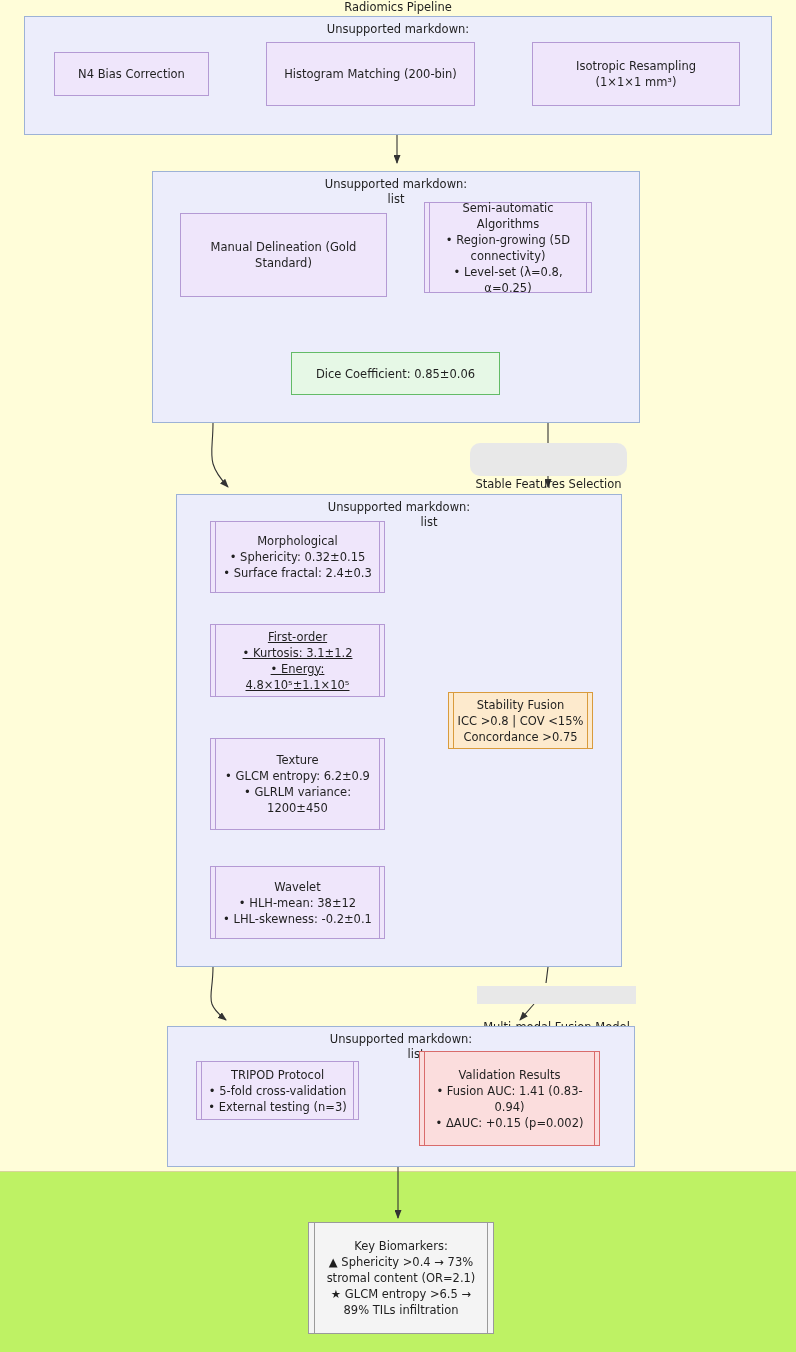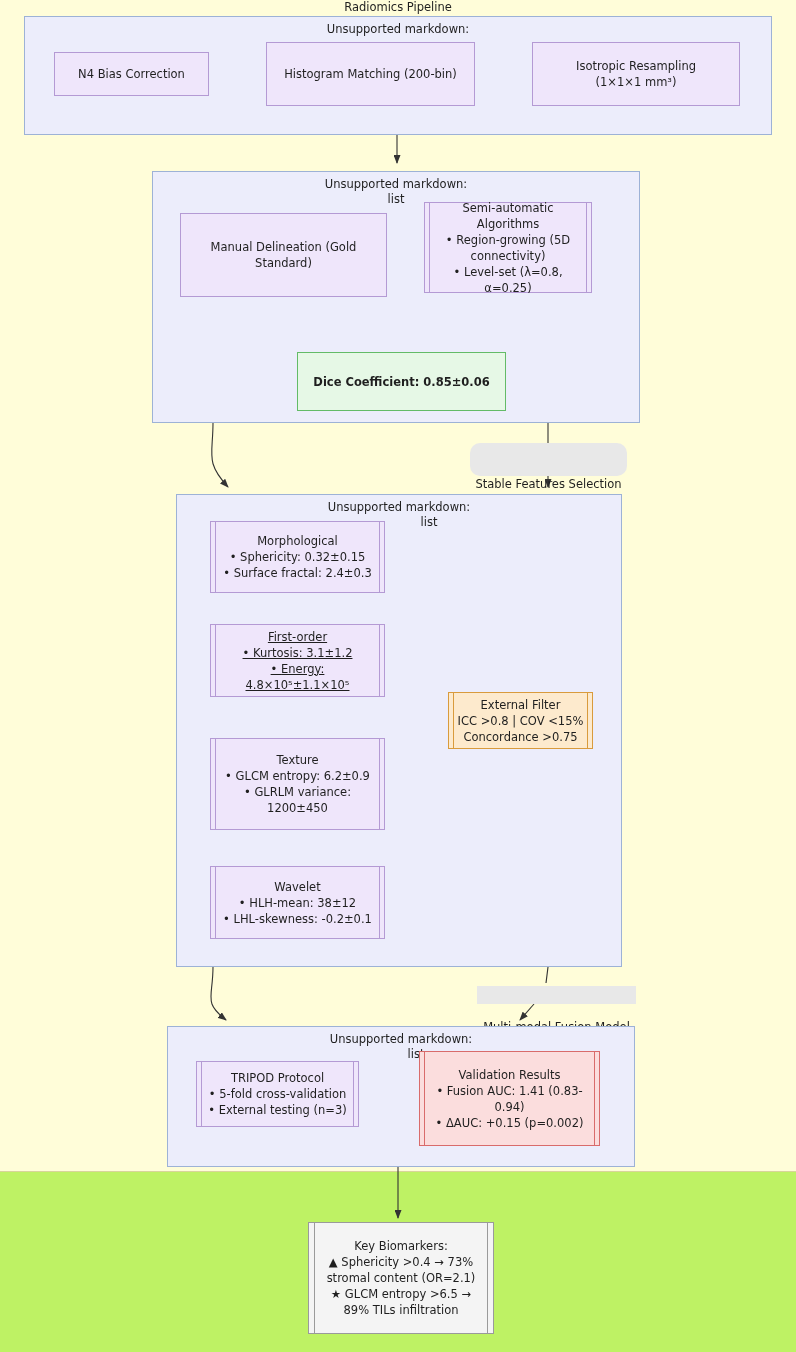--- a/index.html
+++ b/index.html
@@ -249,21 +249,21 @@
   </div>
 
   <div class="node node-purple dbl" style="left:424px; top:202px; width:168px; height:91px; padding:4px 10px;">
     <span class="node-inner">
       <span class="nhead">Semi-automatic Algorithms</span>
       <span class="nitem">Region-growing (5D connectivity)</span>
       <span class="nitem">Level-set (λ=0.8, α=0.25)</span>
     </span>
   </div>
 
-  <div class="node node-green" style="left:297px; top:352px; width:209px; height:59px;font-weight:bold;">
+  <div class="node node-green" style="left:291px; top:352px; width:209px; height:43px;">
     <span class="node-inner">Dice Coefficient: 0.85±0.06</span>
   </div>
 
   <div class="edge-label" style="left:470px; top:443px; width:157px; height:33px;border-radius:10px;">
     <span style="display:block;">Stable Features Selection</span>
     <span style="display:block;">(12/856)</span>
   </div>
 
   <div class="subgraph" style="left:176px; top:494px; width:446px; height:473px;">
     <div class="sg-title" style="top:5px;">Unsupported markdown:</div>
@@ -297,36 +297,36 @@
   <div class="node node-purple dbl" style="left:210px; top:866px; width:175px; height:73px; padding:4px 10px;">
     <span class="node-inner">
       <span class="nhead">Wavelet</span>
       <span class="nitem">HLH-mean: 38±12</span>
       <span class="nitem">LHL-skewness: -0.2±0.1</span>
     </span>
   </div>
 
   <div class="node node-orange dbl" style="left:448px; top:692px; width:145px; height:57px; padding:4px 8px;">
     <span class="node-inner">
-      <span class="nhead">External Filter</span>
+      <span class="nhead">Stability Fusion</span>
       <span class="nhead">ICC &gt;0.8 | COV &lt;15%</span>
       <span class="nhead">Concordance &gt;0.75</span>
     </span>
   </div>
 
   <div class="edge-label" style="left:477px; top:986px; width:159px; height:18px;">
     <span style="display:block;">Multi-modal Fusion Model</span>
   </div>
 
   <div class="subgraph" style="left:167px; top:1026px; width:468px; height:141px;">
     <div class="sg-title" style="top:5px;">Unsupported markdown:</div>
     <div class="sg-title" style="top:20px; left:30px;">list</div>
   </div>
 
-  <div class="node node-purple dbl" style="left:196px; top:1061px; width:163px; height:66px; padding:4px 9px;">
+  <div class="node node-purple dbl" style="left:196px; top:1061px; width:163px; height:59px; padding:4px 9px;">
     <span class="node-inner">
       <span class="nhead">TRIPOD Protocol</span>
       <span class="nitem">5-fold cross-validation</span>
       <span class="nitem">External testing (n=3)</span>
     </span>
   </div>
 
   <div class="node node-red dbl" style="left:419px; top:1051px; width:181px; height:95px; padding:4px 10px;">
     <span class="node-inner">
       <span class="nhead">Validation Results</span>

